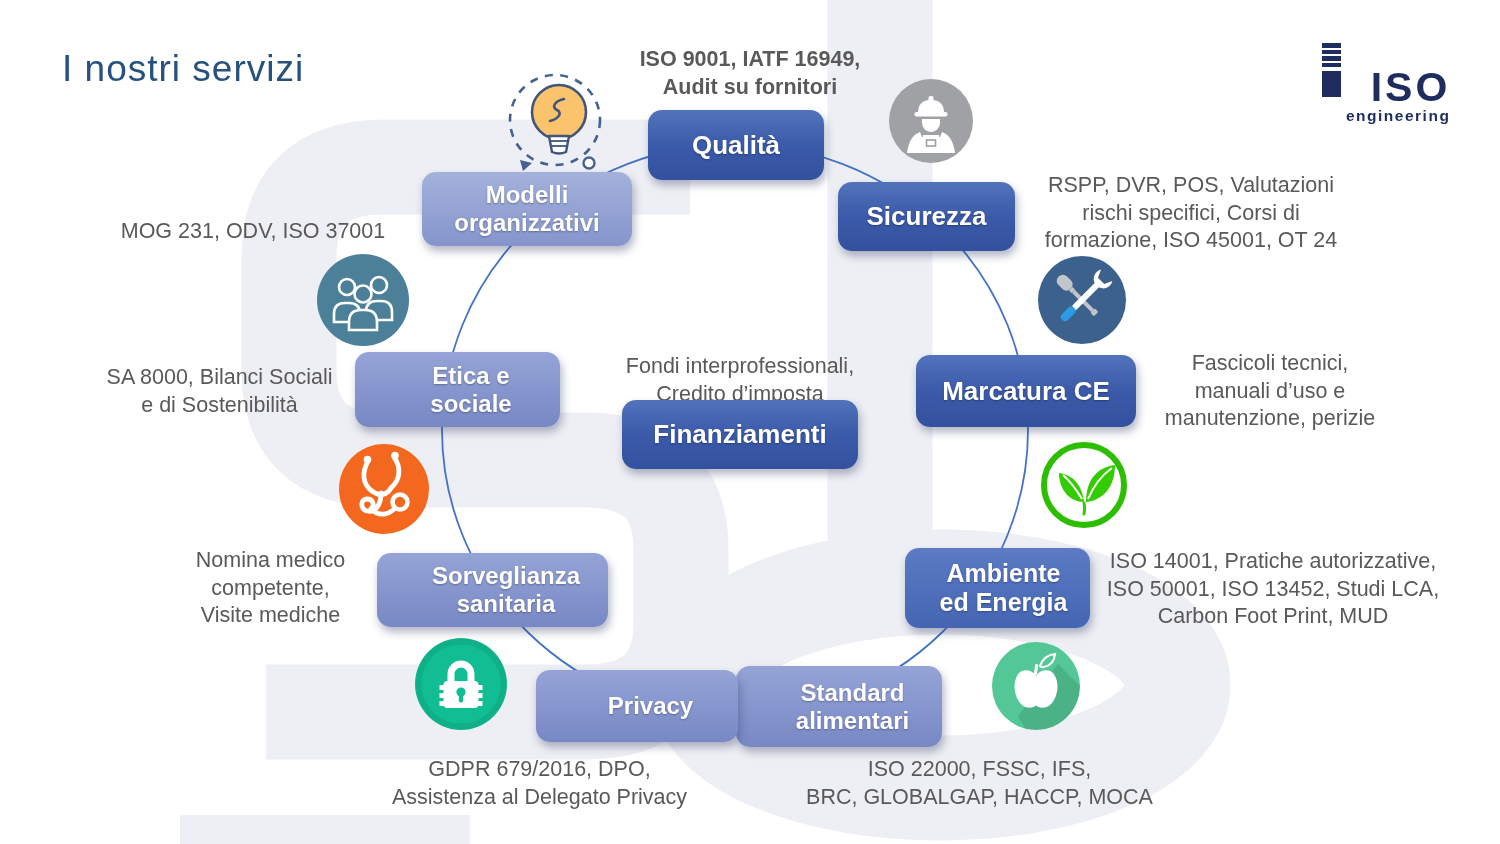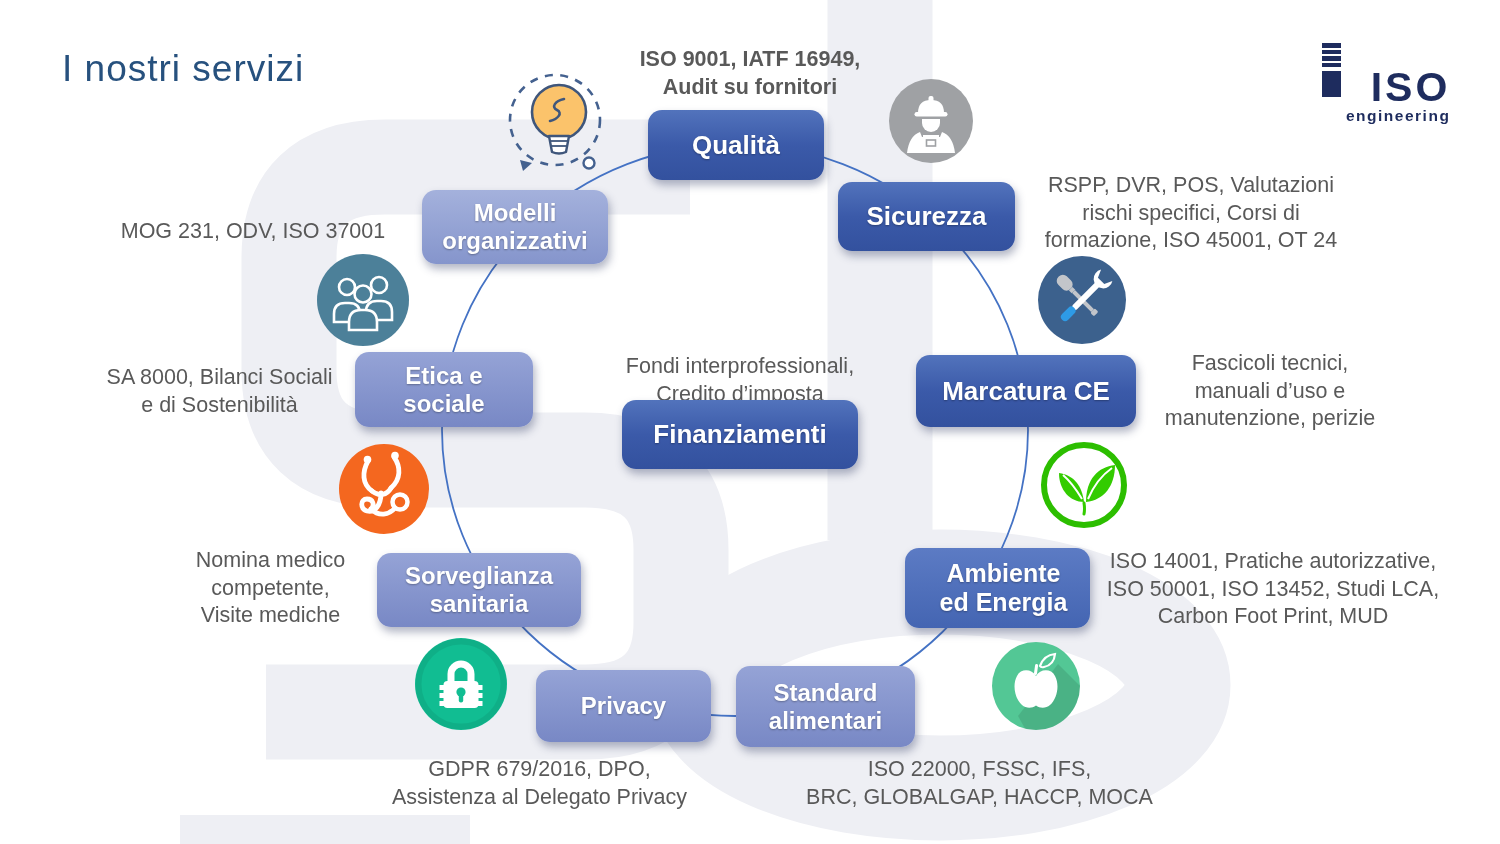--- a/index.html
+++ b/index.html
@@ -23,21 +23,21 @@
   .note{position:absolute;color:#595959;font-size:21.5px;line-height:1.28;text-align:center;
         white-space:pre-line;}
 
   
   .box{position:absolute;border-radius:14px;display:flex;align-items:center;justify-content:center;
        color:#ffffff;font-weight:bold;text-align:center;white-space:pre-line;
        box-shadow:2px 5px 8px rgba(50,60,100,0.38);
        text-shadow:0 1px 2px rgba(0,0,0,0.30);}
   .box-dark   {background:linear-gradient(180deg,#5273BC 0%,#3B5AA9 50%,#33519E 100%);font-size:26px;}
   .box-mid    {background:linear-gradient(180deg,#5C7BC4 0%,#4465B2 100%);font-size:25px;line-height:1.15;padding-left:12px;}
-  .box-light  {background:linear-gradient(180deg,#95A3D6 0%,#7888C5 100%);font-size:24px;line-height:1.15;}
+  .box-light  {background:linear-gradient(180deg,#95A3D6 0%,#7888C5 100%);font-size:24px;line-height:1.15;padding-left:27px;}
   .box-lighter{background:linear-gradient(180deg,#A4B1DC 0%,#8595CC 100%);font-size:24px;line-height:1.15;}
 
   .icon{position:absolute;}
 </style>
 </head>
 <body>
 
 <div class="slide">
 
   <svg class="layer" width="1500" height="844" viewBox="0 0 1500 844">
@@ -96,21 +96,21 @@
   <div class="box box-dark" style="left:622px;top:400px;width:236px;height:69px;">Finanziamenti</div>
   <div class="box box-mid" style="left:905px;top:548px;width:173px;height:80px;">Ambiente
 ed Energia</div>
   <div class="box box-light" style="left:736px;top:666px;width:179px;height:81px;">Standard
 alimentari</div>
   <div class="box box-light" style="left:536px;top:670px;width:175px;height:72px;">Privacy</div>
   <div class="box box-light" style="left:377px;top:553px;width:204px;height:74px;">Sorveglianza
 sanitaria</div>
   <div class="box box-light" style="left:355px;top:352px;width:178px;height:75px;">Etica e
 sociale</div>
-  <div class="box box-lighter" style="left:422px;top:190px;width:186px;height:74px;">Modelli
+  <div class="box box-lighter" style="left:422px;top:172px;width:210px;height:74px;">Modelli
 organizzativi</div>
 
   <div class="icon" style="left:503px;top:62px;">
     <svg width="114" height="124" viewBox="0 0 114 124">
       <circle cx="52" cy="58" r="45" fill="none" stroke="#44618F" stroke-width="2.6" stroke-dasharray="8 7.5"></circle>
       <polygon points="17,98 29,101 20,109" fill="#44618F"></polygon>
       <circle cx="86" cy="101" r="5.5" fill="#ffffff" stroke="#44618F" stroke-width="2.4"></circle>
       <circle cx="56" cy="50" r="27" fill="#FBC36B" stroke="#3F567B" stroke-width="2.6"></circle>
       <path d="M 61 37 c -9 2 -13 8 -7 11 c 6 3 1 9 -7 11" fill="none" stroke="#3F567B" stroke-width="2.6" stroke-linecap="round"></path>
       <path d="M 46 74 L 66 74 L 63 90 Q 56 93 49 90 Z" fill="#ffffff" stroke="#3F567B" stroke-width="2.4" stroke-linejoin="round"></path>

